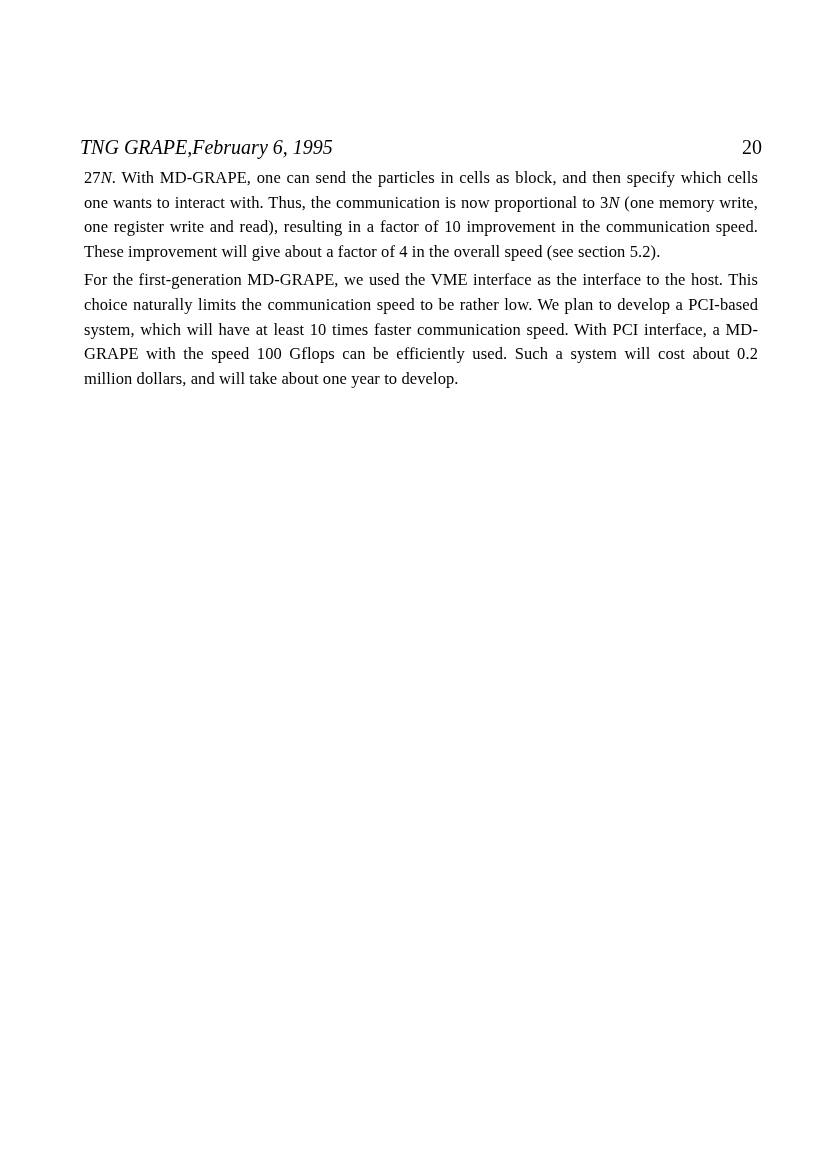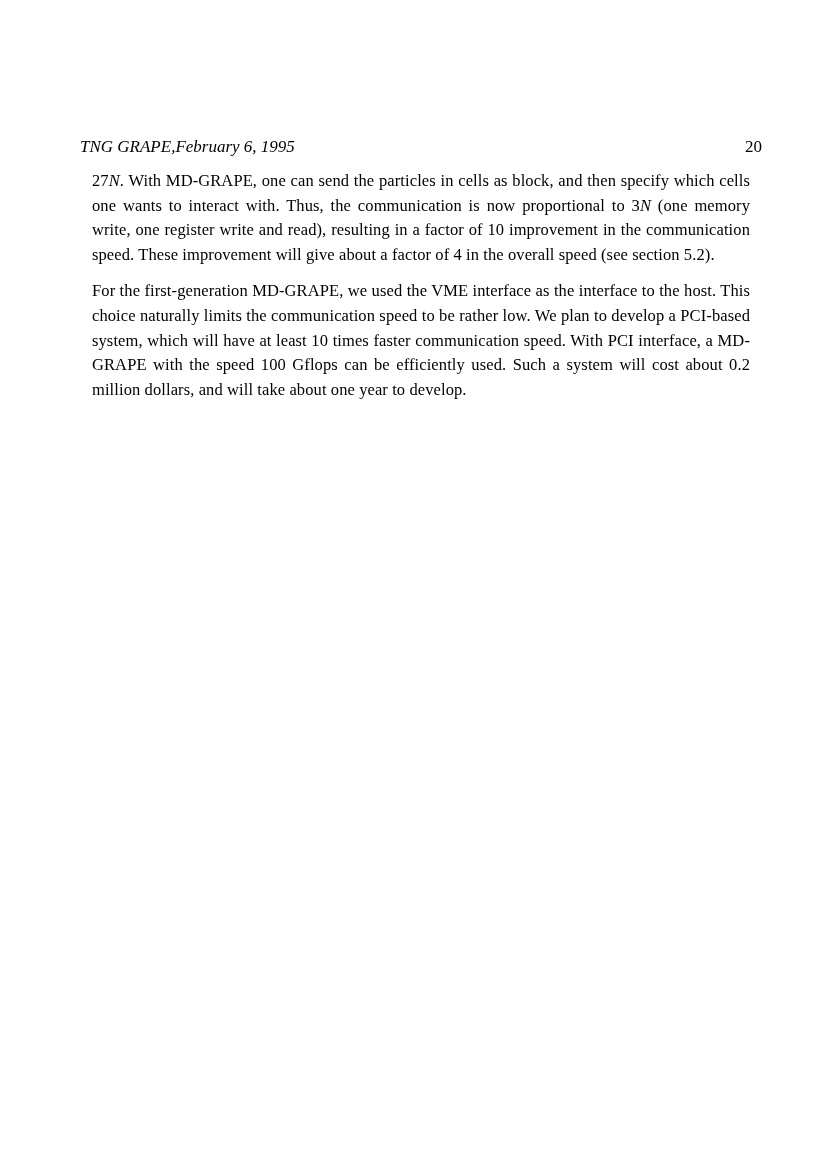--- a/index.html
+++ b/index.html
@@ -20,32 +20,32 @@
   .content {
     position: absolute;
     left: 80px;
     top: 137px;
     width: 682px;
   }
   .running-header {
     display: flex;
     justify-content: space-between;
     align-items: center;
-    font-size: 17px;
+    font-size: 20px;
     line-height: 20px;
     margin-bottom: 9px;
   }
   .running-title {
     font-style: italic;
   }
   .page-number {
     font-style: normal;
   }
   .body-text p {
-    margin: 12px;
+    margin: 4px;
     font-size: 16.5px;
     line-height: 24.6px;
     text-align: justify;
     letter-spacing: 0.1px;
   }
   .body-text p i {
     font-style: italic;
   }
 </style>
 </head>

